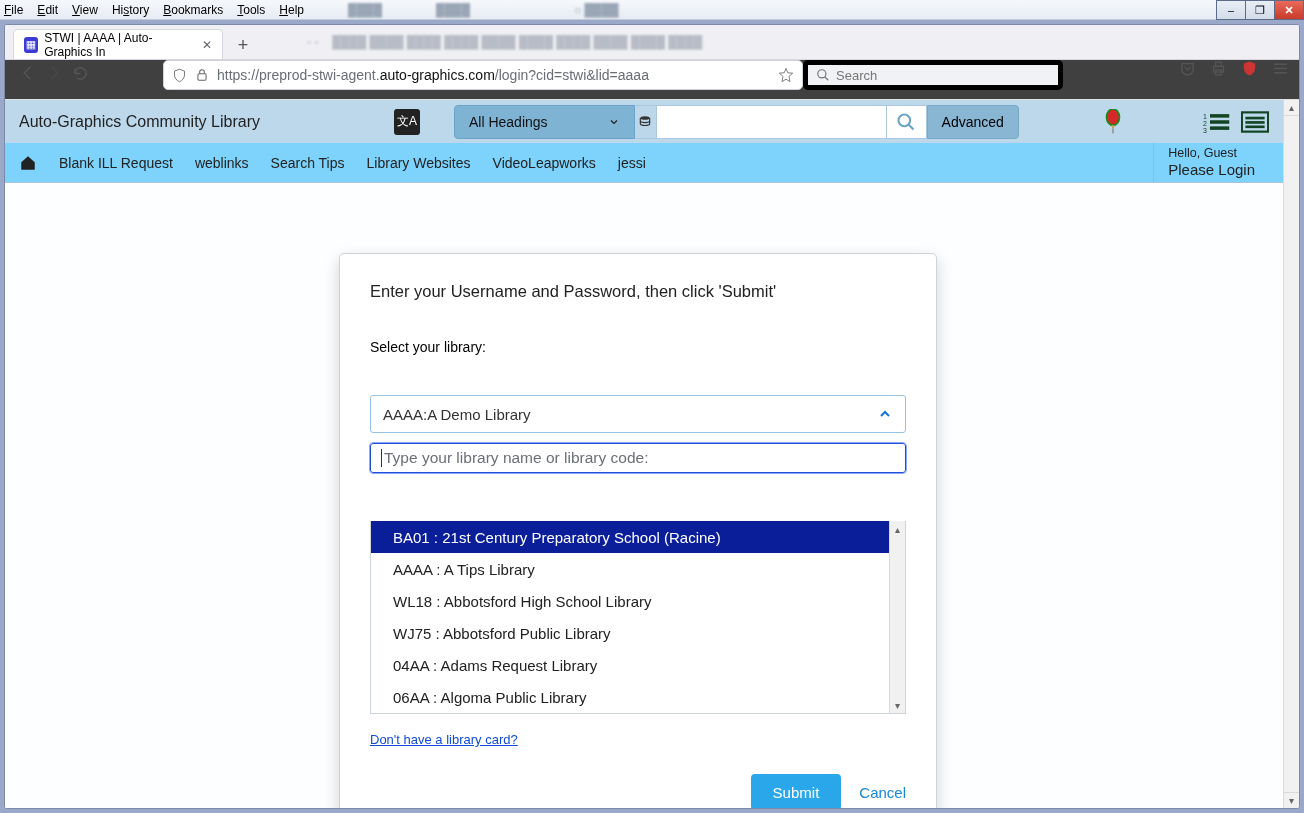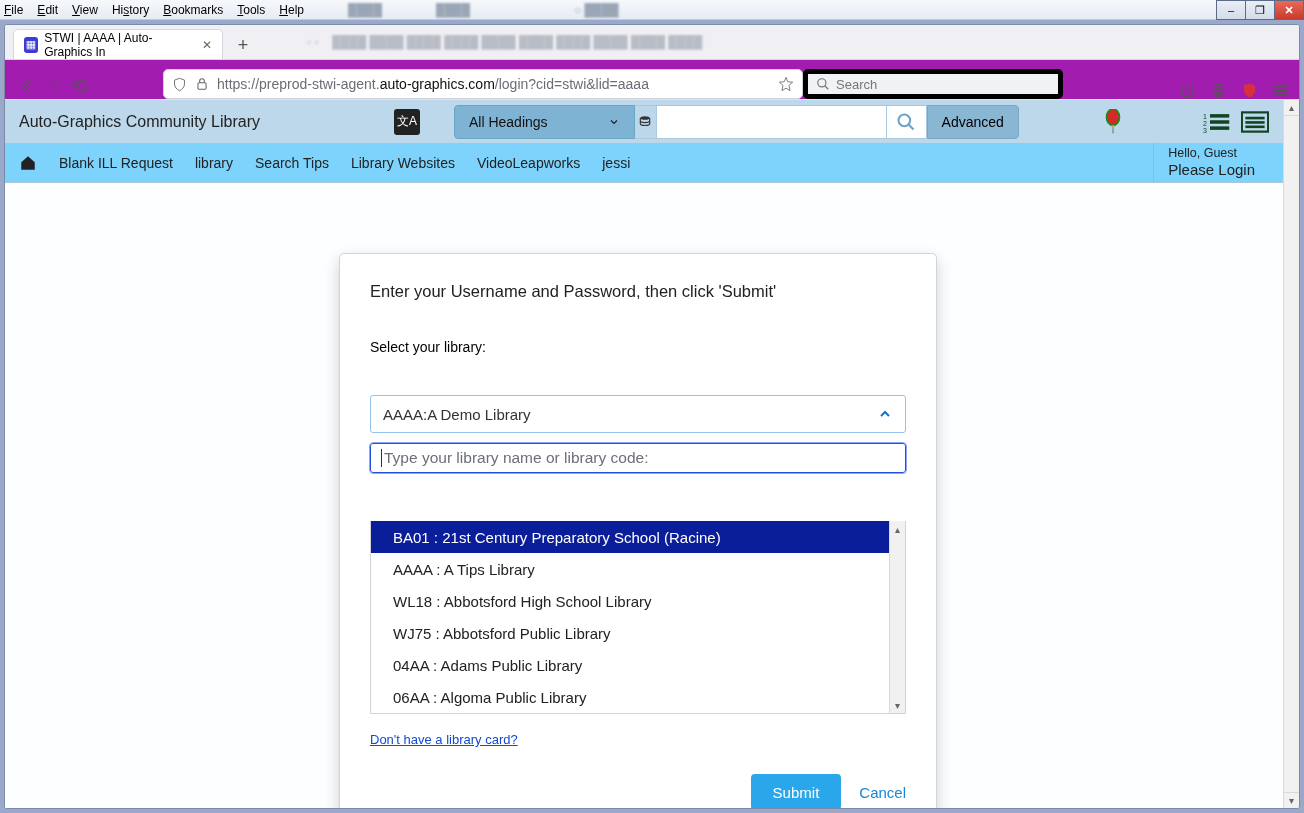--- a/index.html
+++ b/index.html
@@ -21,21 +21,21 @@
     border:1px solid #7b8aa8; border-radius:3px; box-shadow:0 0 0 1px #fff inset; overflow:hidden; }
 
   .tabbar { height:35px; background:#f0f0f4; border-bottom:1px solid #d6d6de; display:flex; align-items:flex-end; padding-left:8px; }
   .tab { display:flex; align-items:center; background:#fff; border:1px solid #d6d6de; border-bottom:none;
     border-radius:5px 5px 0 0; height:30px; padding:0 10px; font-size:12px; max-width:210px; }
   .tab .fav { width:16px;height:16px;background:#3b3bd6;border-radius:3px;margin-right:6px;display:flex;align-items:center;justify-content:center;color:#fff;font-size:11px;}
   .tab .x { margin-left:8px; color:#666; cursor:pointer; }
   .newtab { width:28px;height:28px;display:flex;align-items:center;justify-content:center;color:#555;font-size:18px;margin-left:6px;cursor:pointer;}
   .blur2 { color:#b8bcc6; filter:blur(1.2px); font-size:12px; margin-left:50px; align-self:center;}
 
-  .addrbar { height:40px; background:#a21caf; border-bottom:1px solid #e1e1e7; display:flex; align-items:flex-end; padding:0 10px; }
+  .addrbar { height:40px; background:#404040; border-bottom:1px solid #e1e1e7; display:flex; align-items:flex-start; padding:0 10px; }
   .navbtn { width:26px;height:26px;display:flex;align-items:center;justify-content:center;color:#555;border-radius:4px;cursor:pointer;}
   .urlbox { flex:0 0 640px; height:30px; border:1px solid #cfd2da; border-radius:5px; background:#fff; display:flex; align-items:center; padding:0 8px; font-size:14px; color:#6a6d76; gap:8px;}
   .urlbox .strong { color:#111; }
   .urlbox .star { margin-left:auto; }
   .searchbox { flex:1; height:30px; border:5px solid #000000; border-radius:5px; background:#f1f2f5; display:flex; align-items:center; padding:0 8px; font-size:13px; color:#777; gap:6px; max-width:260px;}
   .righticons { display:flex; gap:14px; margin-left:auto; align-items:center; color:#444; }
 
   .content { position:absolute; top:75px; left:0; right:16px; bottom:0; overflow:hidden; background:#fdfeff;}
   .vscroll { position:absolute; top:75px; right:0; bottom:0; width:16px; background:#f1f1f1; border-left:1px solid #dadada;}
   .vscroll .up,.vscroll .dn{height:16px;display:flex;align-items:center;justify-content:center;color:#666;font-size:10px;}
@@ -235,21 +235,21 @@
       </div>
     </div>
 
     <div class="navrow">
       <span class="home">
         <svg width="18" height="18" viewBox="0 0 24 24">
             <path d="M3 11l9-8 9 8v10H3z" fill="#222"></path>
           </svg>
       </span>
       <span>Blank ILL Request</span>
-      <span>library</span>
+      <span>weblinks</span>
       <span>Search Tips</span>
       <span>Library Websites</span>
       <span>VideoLeapworks</span>
       <span>jessi</span>
       <div class="userbox">
         <div>Hello, Guest</div>
         <div class="login">Please Login</div>
       </div>
     </div>
 
@@ -268,21 +268,21 @@
         <div class="filter">
           <span style="border-left:1px solid #333;height:18px;margin-right:2px"></span>
           <span>Type your library name or library code:</span>
         </div>
 
         <div class="listwrap">
           <div class="opt sel">BA01 : 21st Century Preparatory School (Racine)</div>
           <div class="opt">AAAA : A Tips Library</div>
           <div class="opt">WL18 : Abbotsford High School Library</div>
           <div class="opt">WJ75 : Abbotsford Public Library</div>
-          <div class="opt">04AA : Adams Public Library</div>
+          <div class="opt">04AA : Adams Request Library</div>
           <div class="opt">06AA : Algoma Public Library</div>
           <div class="listscroll">
             <div>▴</div>
             <div style="position:absolute;bottom:0;width:100%">▾</div>
           </div>
         </div>
 
         <a class="nolink">Don't have a library card?</a>
 
         <div class="dlgbtns">

